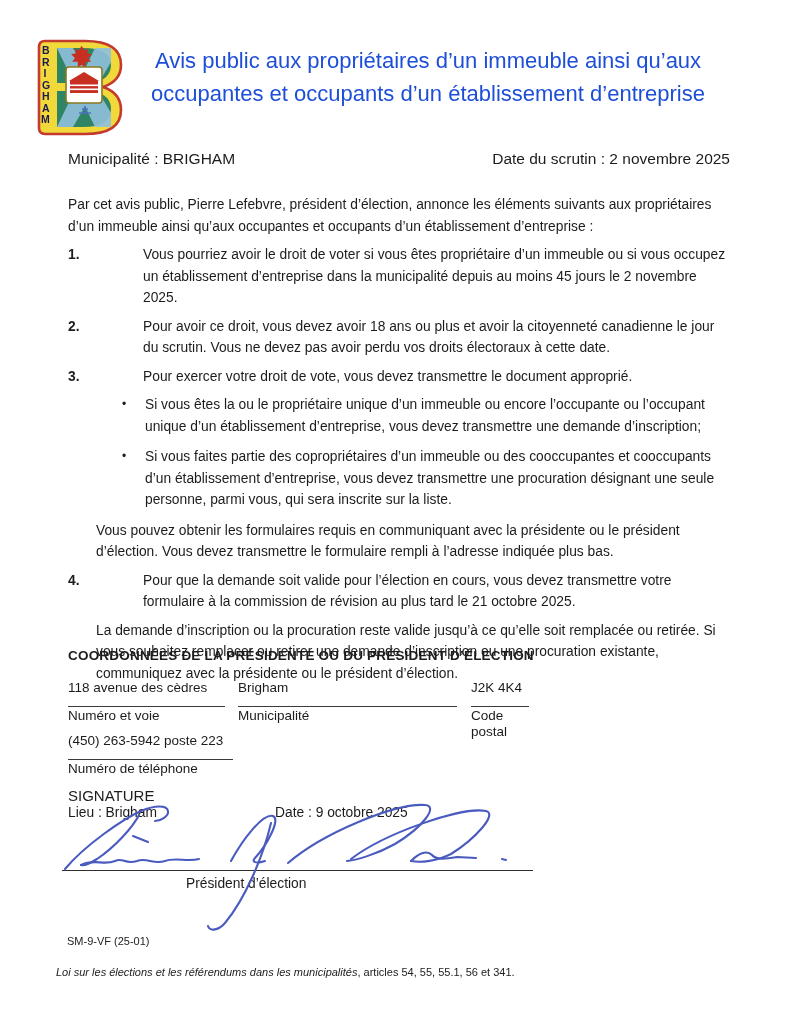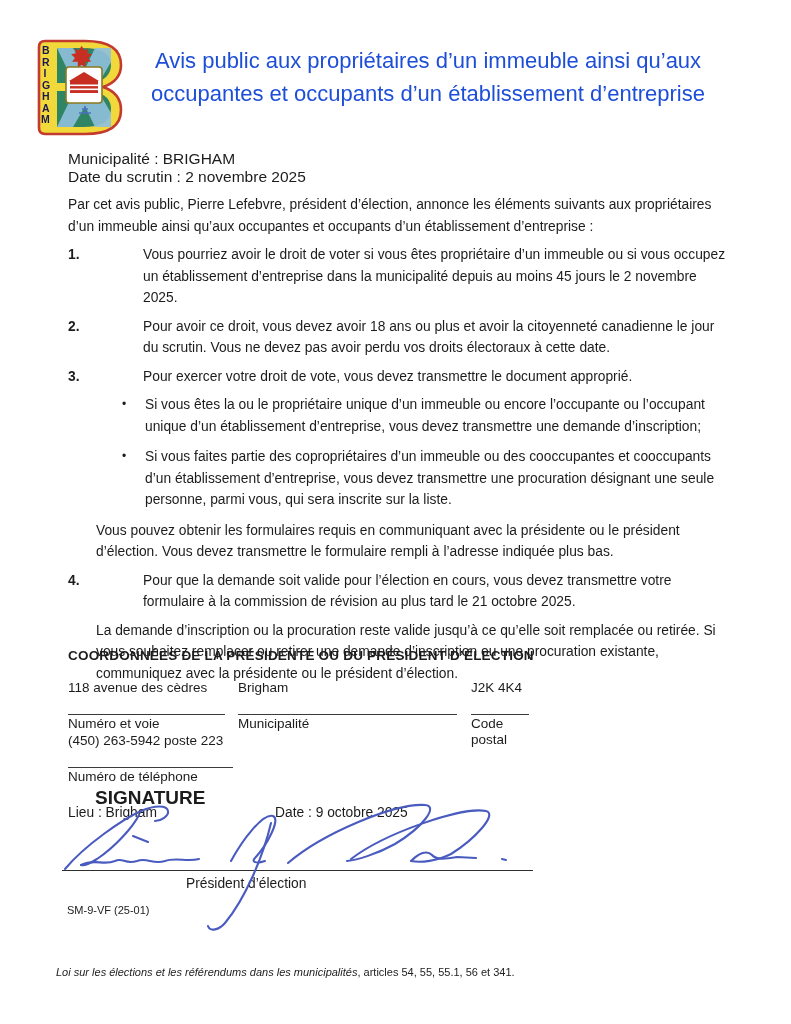--- a/index.html
+++ b/index.html
@@ -6,49 +6,49 @@
   .page{
     position:relative;width:791px;height:984px;background:#ffffff;
     font-family:"Liberation Sans", sans-serif;color:#1c1c1c;overflow:hidden;
   }
   
   .logo{position:absolute;left:33px;top:39px;width:92px;height:97px;}
   .doc-title{
     position:absolute;left:118px;top:44px;width:620px;text-align:center;
     font-size:22px;line-height:33px;color:#1d4ed8;font-weight:400;
   }
-  .meta-row{position:absolute;left:68px;top:150px;width:662px;display:flex;justify-content:space-between;font-size:15.5px;flex-direction:column;}
+  .meta-row{position:absolute;left:68px;top:150px;width:662px;display:flex;justify-content:space-between;font-size:15.5px;}
   
   .body-text{position:absolute;left:68px;top:194px;width:662px;font-size:13.8px;line-height:21.5px;}
   .para{margin:0 0 7px 0;}
   .num-item{display:flex;margin:0 0 7px 0;}
   .num-item .num{width:28px;flex:0 0 28px;font-weight:700;}
   .num-item .txt{flex:1;margin-left:47px;}
   .bullet-item{display:flex;margin:0 0 9px 0;padding-left:54px;}
   .bullet-item .dot{width:23px;flex:0 0 23px;font-size:12px;}
   .bullet-item .txt{flex:1;}
   .indent{padding-left:28px;}
   
   .contact-heading{position:absolute;left:68px;top:648px;font-size:13.5px;font-weight:700;letter-spacing:.2px;}
   .field{position:absolute;font-size:13.5px;line-height:16px;}
-  .field .val{display:block;padding-bottom:18px;border-bottom:1.4px solid #3a3a3a;white-space:nowrap;}
+  .field .val{display:block;padding-bottom:10px;border-bottom:1.4px solid #3a3a3a;white-space:nowrap;}
   .field .lab{display:block;padding-top:1px;}
   .f-address{left:68px;top:680px;width:157px;}
   .f-town{left:238px;top:680px;width:219px;}
   .f-postal{left:471px;top:680px;width:58px;}
   .f-phone{left:68px;top:733px;width:165px;}
   
-  .sig-heading{position:absolute;left:68px;top:787px;font-size:19px;font-weight:700;margin-left:27px;}
+  .sig-heading{position:absolute;left:68px;top:787px;font-size:15px;font-weight:400;}
   .sig-lieu{position:absolute;left:68px;top:805px;font-size:13.8px;}
   .sig-date{position:absolute;left:275px;top:805px;font-size:13.8px;}
   .sig-svg{position:absolute;left:55px;top:799px;width:460px;height:150px;pointer-events:none;}
   .sig-line{position:absolute;left:62px;top:870px;width:471px;border-top:1.6px solid #2e2e2e;}
   .sig-role{position:absolute;left:186px;top:876px;font-size:13.8px;}
   
-  .foot-code{position:absolute;left:67px;top:904px;font-size:11px;color:#222;text-align:right;}
+  .foot-code{position:absolute;left:67px;top:935px;font-size:11px;color:#222;text-align:right;}
   .foot-law{position:absolute;left:56px;top:966px;font-size:11px;color:#222;text-align:center;}
   .foot-law .it{font-style:italic;}
   .bottom-edge{position:absolute;left:125px;top:1020px;width:563px;height:3px;background:#3f6fd8;}
 </style>
 </head>
 <body>
 
 <div class="page">
 
   <svg class="logo" viewBox="0 0 92 97">

